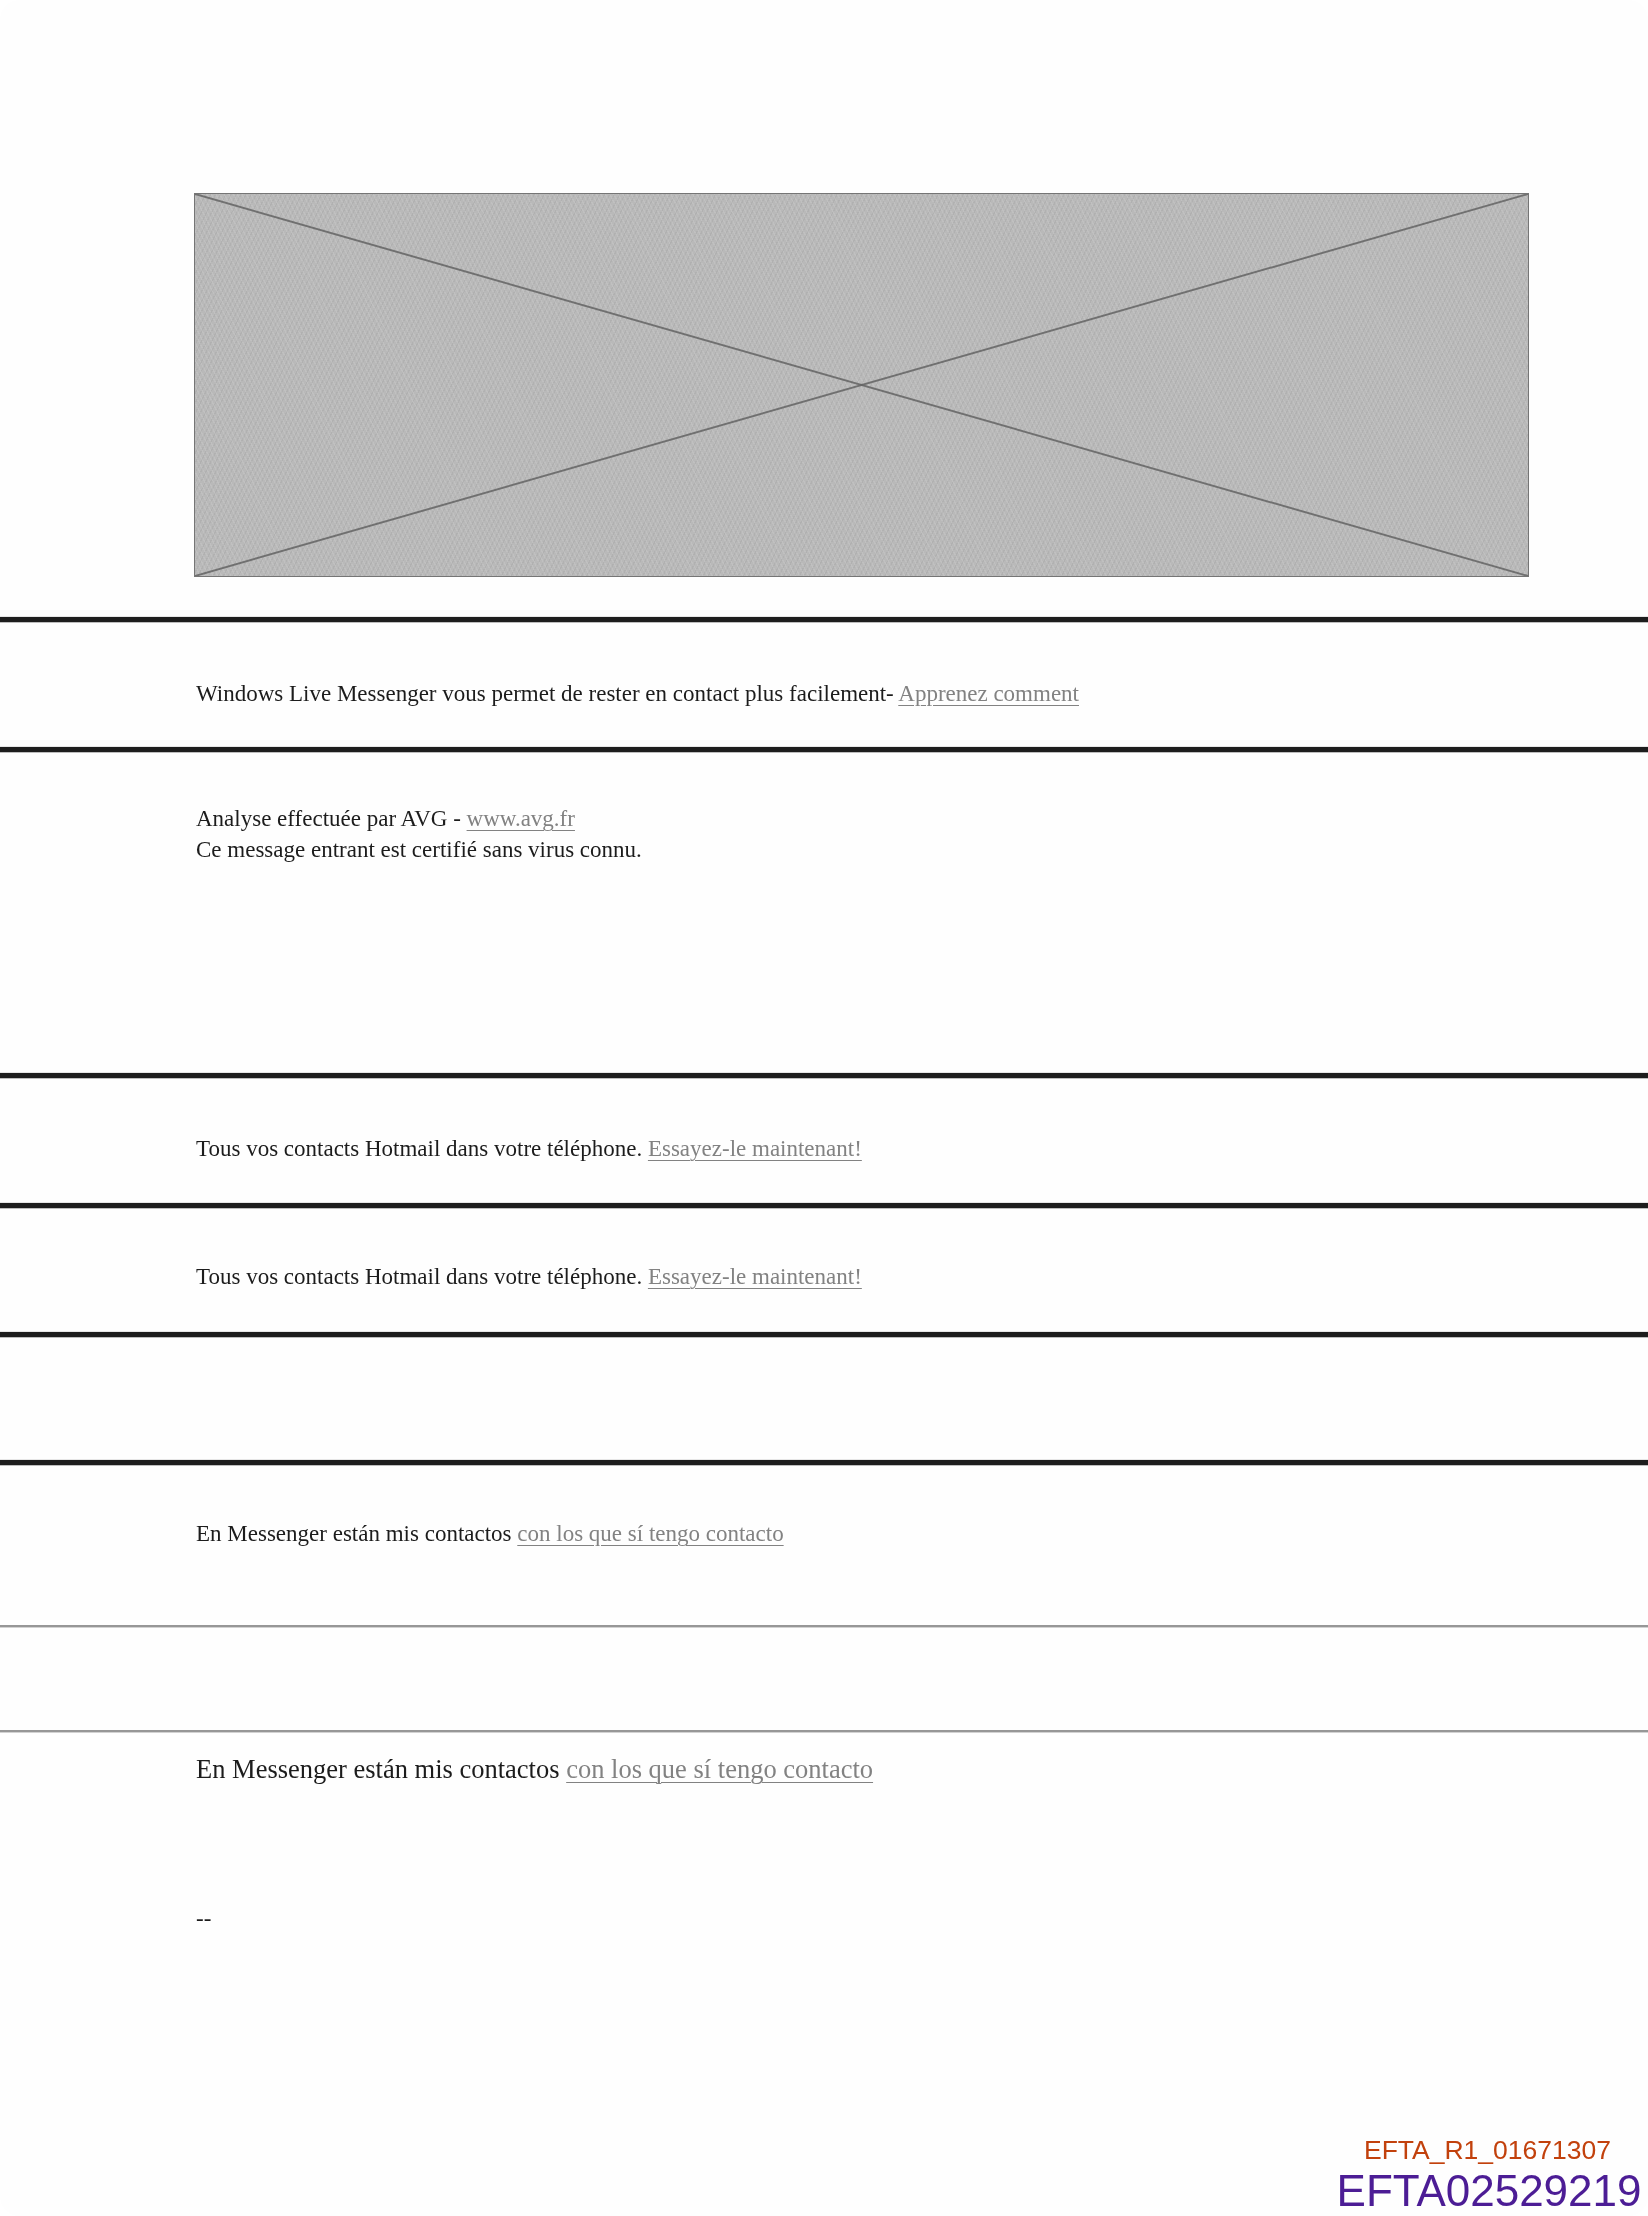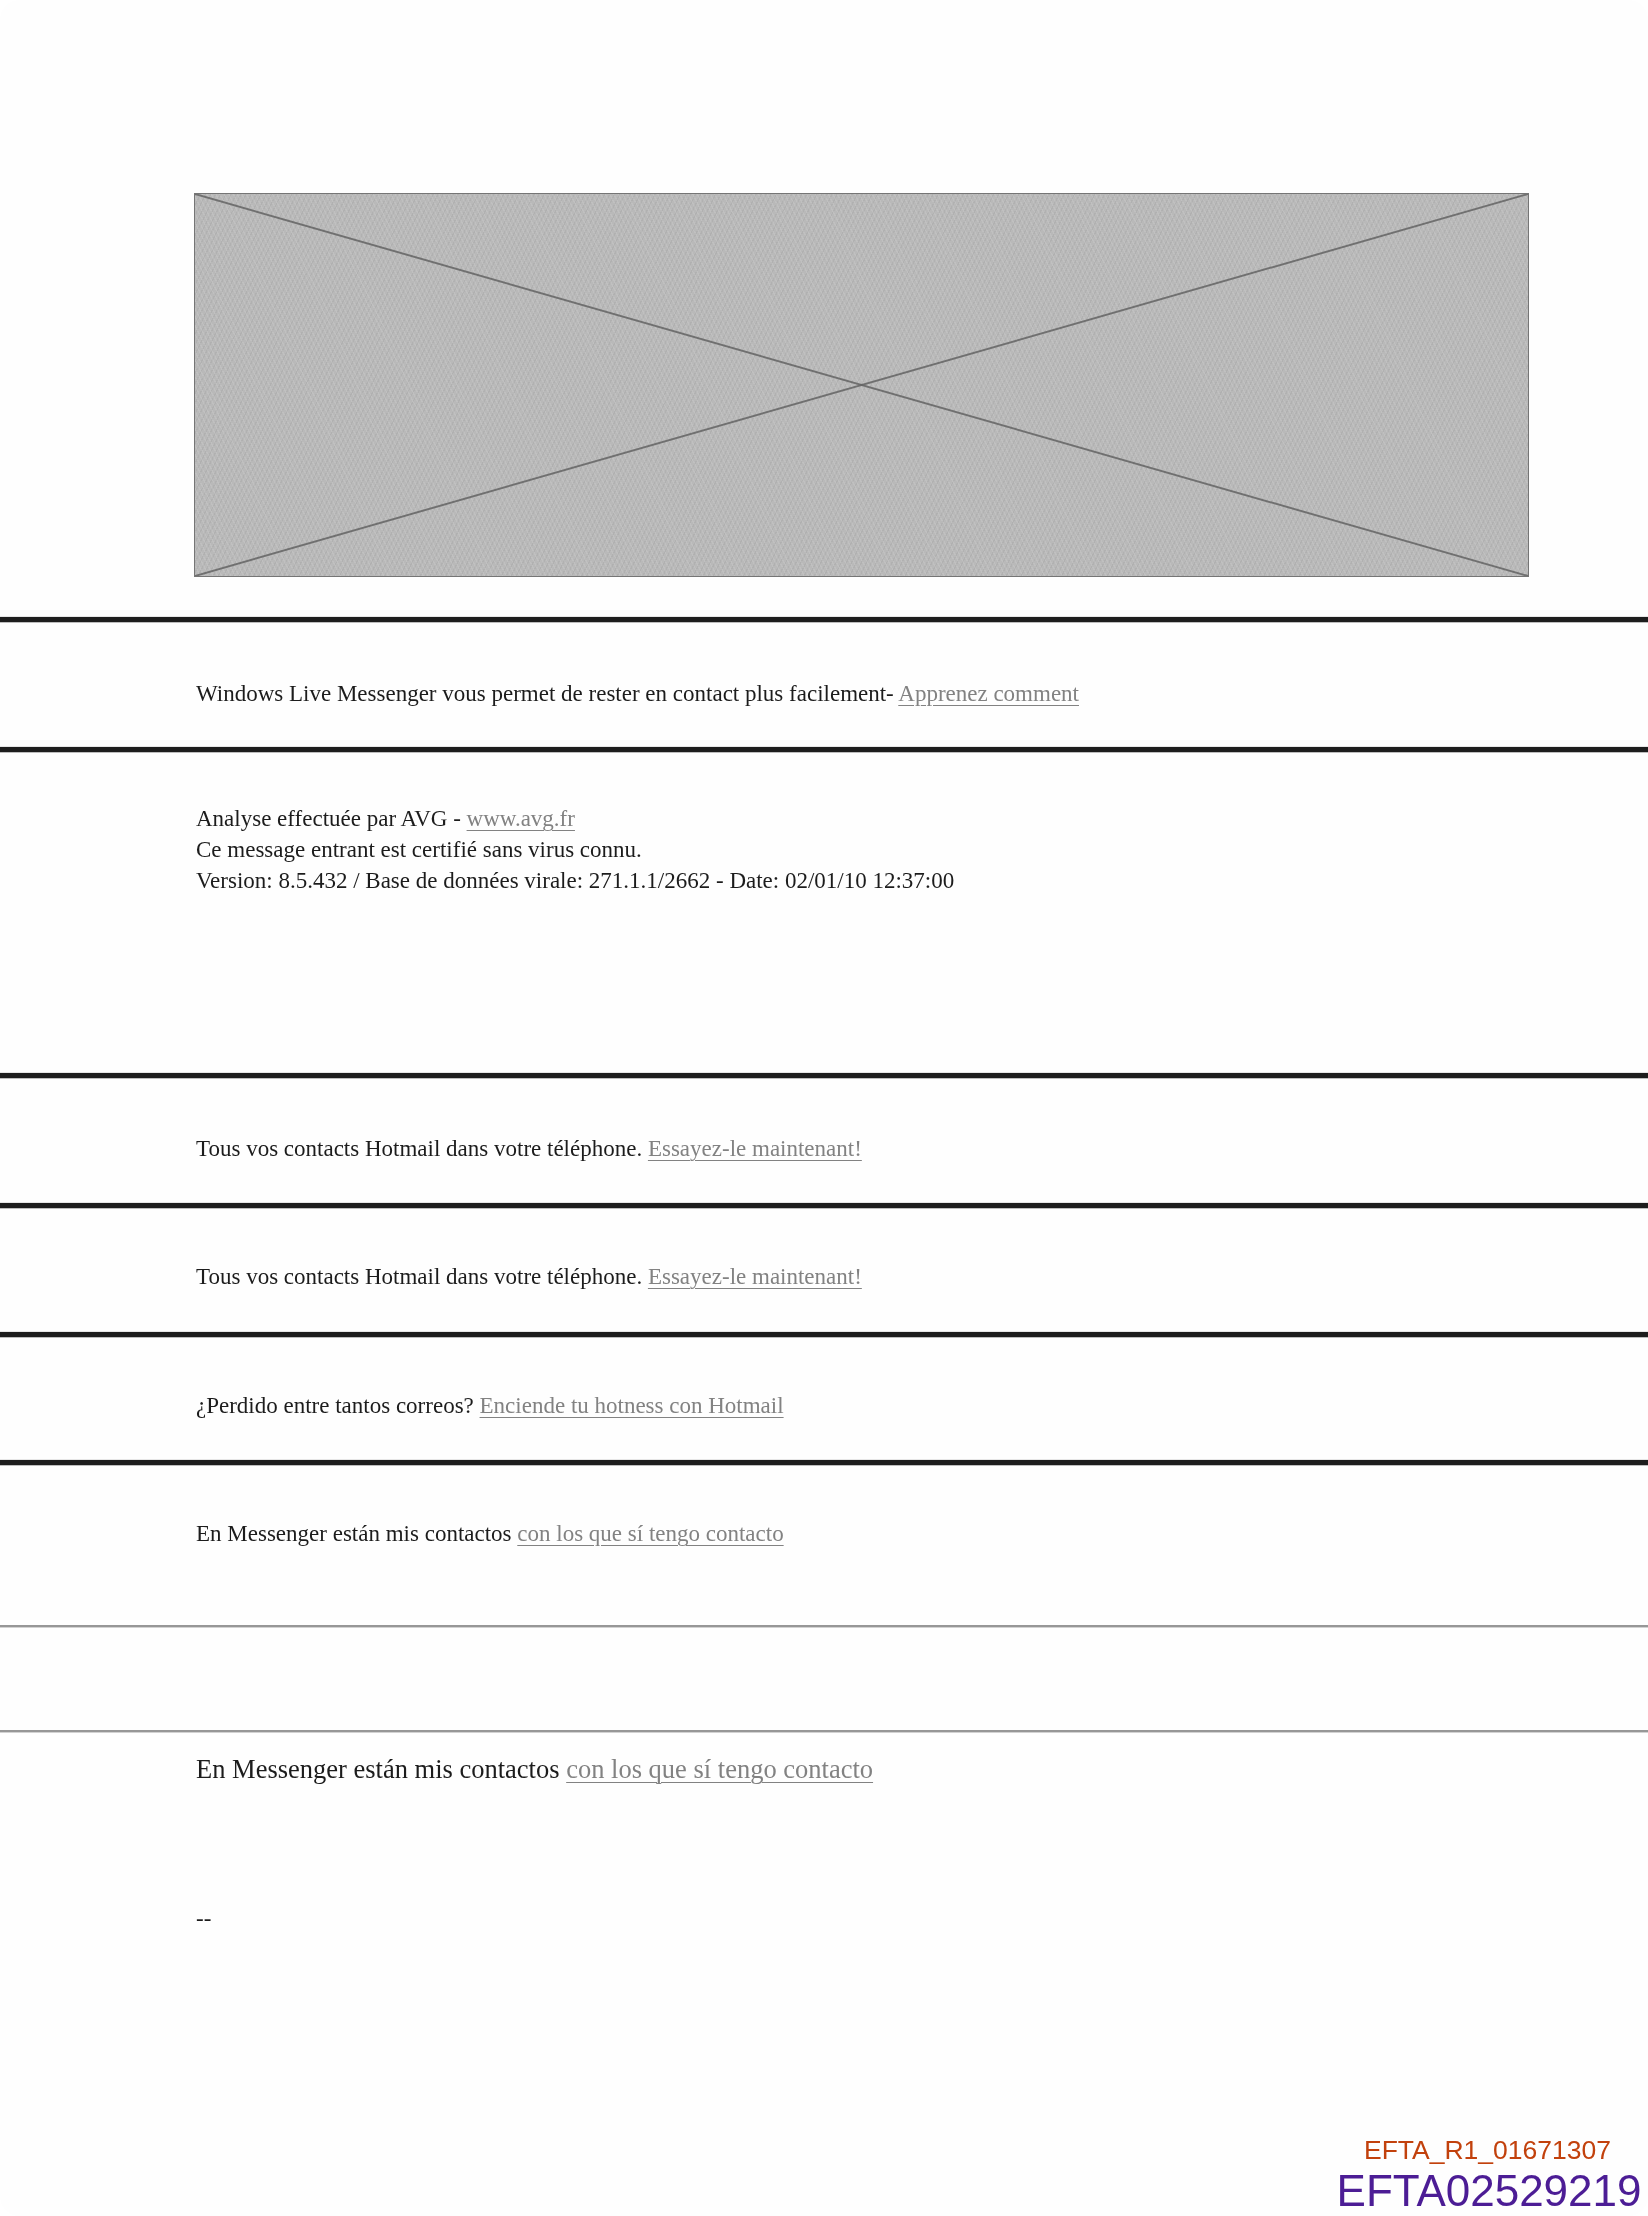--- a/index.html
+++ b/index.html
@@ -97,34 +97,30 @@
 
   <div class="line sm" style="top:680px">
     <span>Windows Live Messenger vous permet de rester en contact plus facilement- </span><a class="link">Apprenez comment</a>
   </div>
 
   <div class="avg-block">
     <div>
       <span>Analyse effectuée par AVG - </span><a class="link">www.avg.fr</a>
     </div>
     <div>Ce message entrant est certifié sans virus connu.</div>
-    <div>Version: 8.5.432 / Base de données virale: 271.1.1/2662 - Date: 02/01/10 12:37:00</div>
   </div>
 
   <div class="line sm" style="top:1135px">
     <span>Tous vos contacts Hotmail dans votre téléphone. </span><a class="link">Essayez-le maintenant!</a>
   </div>
 
   <div class="line sm" style="top:1263px">
     <span>Tous vos contacts Hotmail dans votre téléphone. </span><a class="link">Essayez-le maintenant!</a>
   </div>
 
-  <div class="line sm" style="top:1392px">
-    <span>¿Perdido entre tantos correos? </span><a class="link">Enciende tu hotness con Hotmail</a>
-  </div>
 
   <div class="line sm" style="top:1520px">
     <span>En Messenger están mis contactos </span><a class="link">con los que sí tengo contacto</a>
   </div>
 
 
   <div class="line lg" style="top:1753px">
     <span>En Messenger están mis contactos </span><a class="link">con los que sí tengo contacto</a>
   </div>
 

